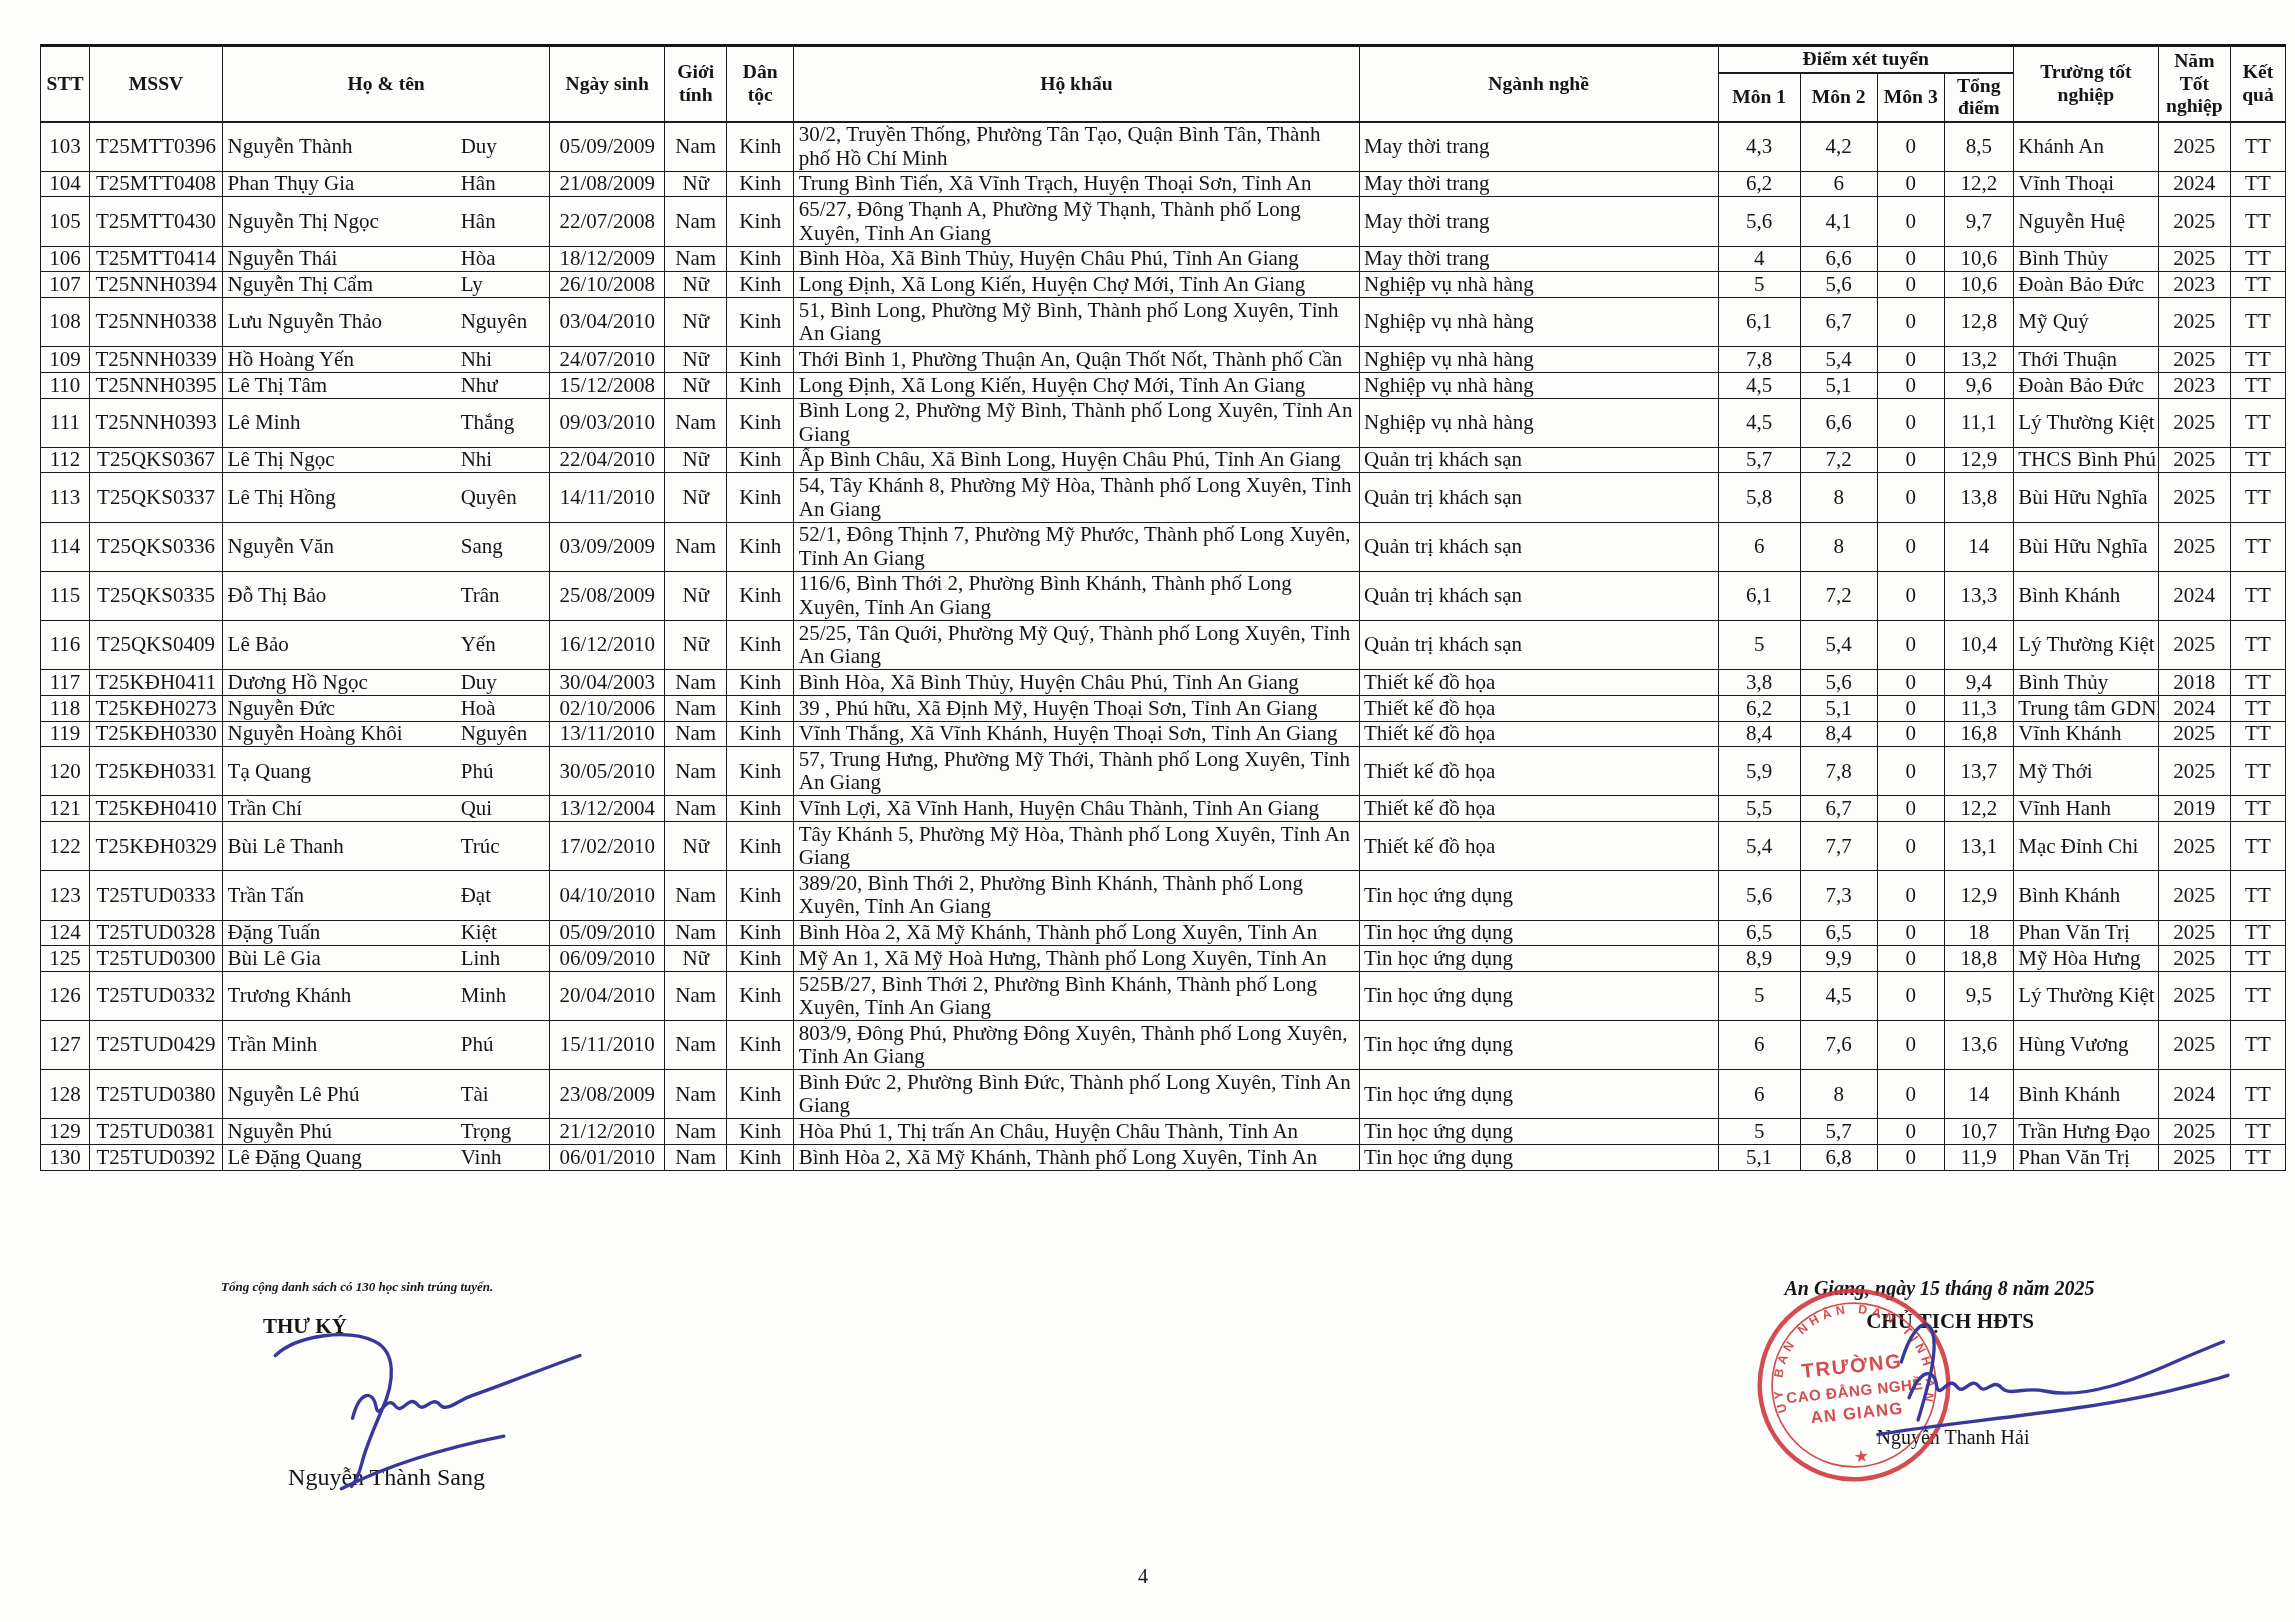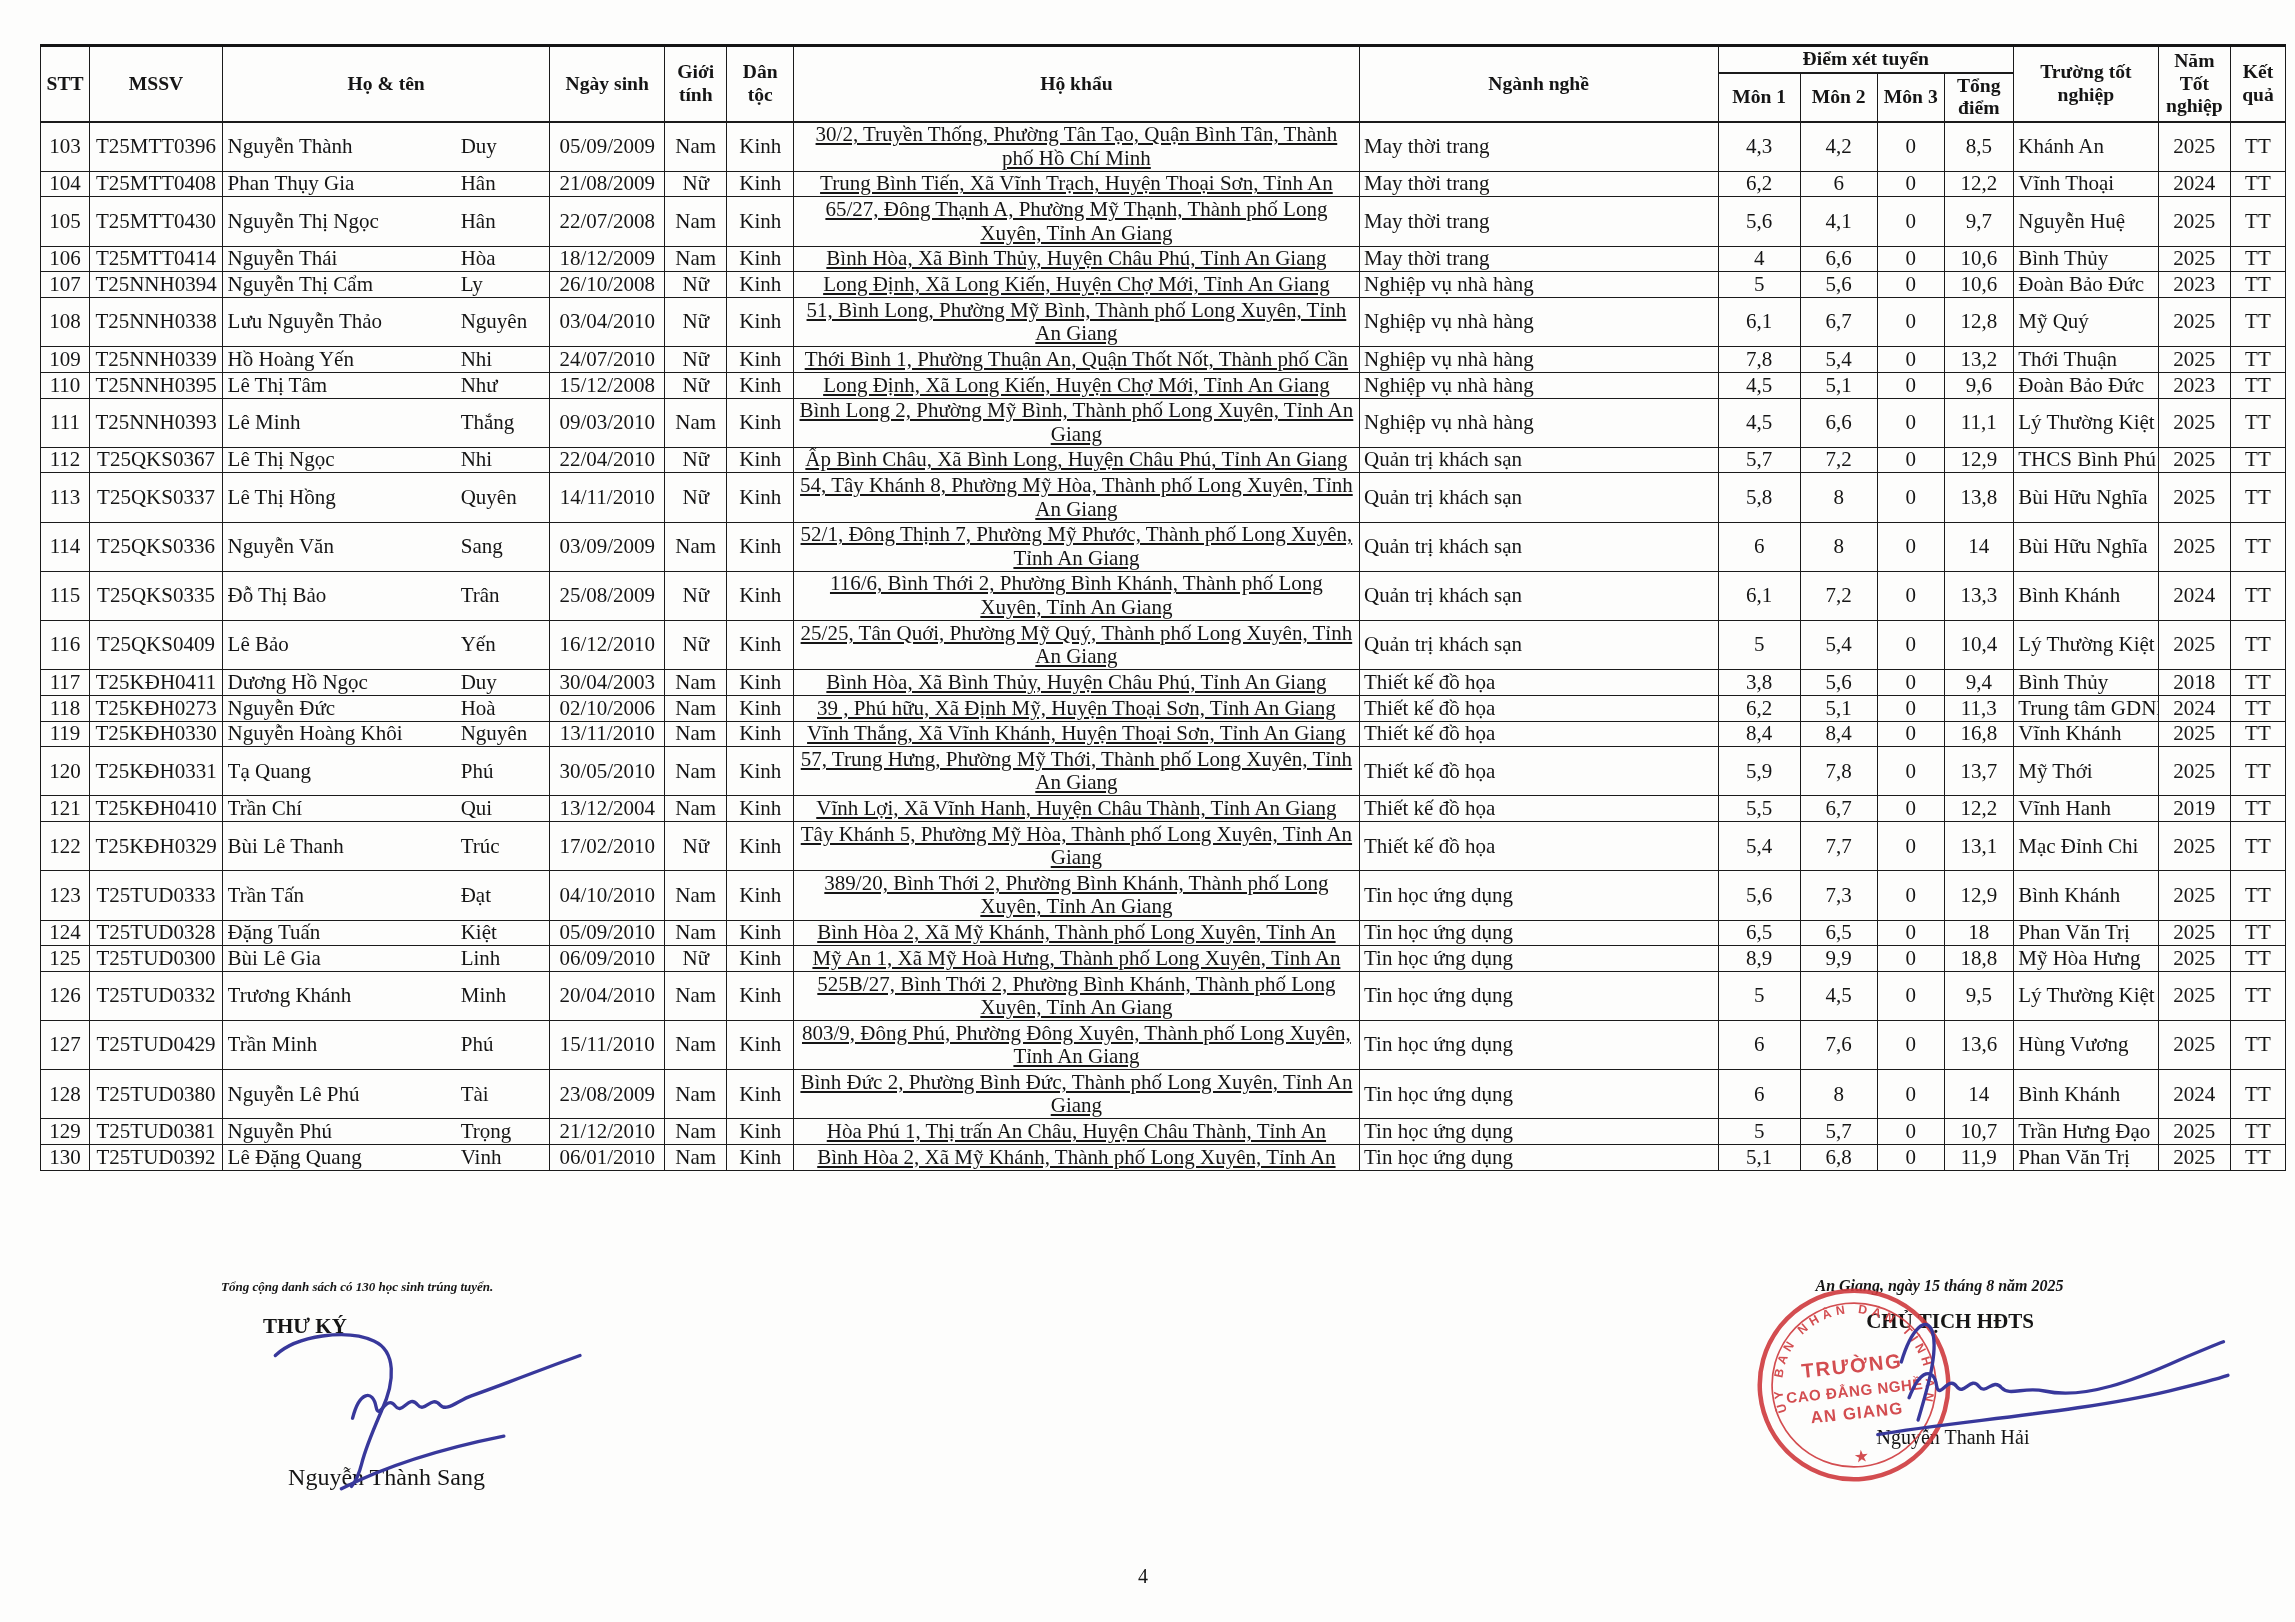--- a/index.html
+++ b/index.html
@@ -22,29 +22,29 @@
   table.doc thead th{
     font-weight:bold;text-align:center;font-size:19.6px;line-height:22.4px;padding:1.1px 2.2px;
     border-bottom-width:2.2px;
   }
   table.doc thead tr:first-child th{border-top:3.4px solid #151515;}
   td.c{text-align:center;}
   td.name-cell{padding-left:5.6px;}
   .name-wrap{display:flex;align-items:center;width:100%;}
   .name-fam{flex:1 1 auto;white-space:nowrap;overflow:hidden;}
   .name-giv{flex:0 0 84px;white-space:nowrap;overflow:hidden;}
-  td.addr{text-align:center;padding-right:1.7px;text-decoration:underline;}
+  td.addr{text-align:left;padding-right:1.7px;}
   td.major{text-align:left;}
   td.school{text-align:left;white-space:nowrap;}
   
   .abs{position:absolute;}
   .summary{left:221px;top:1279px;font-size:13px;font-weight:bold;font-style:italic;}
   .left-title{left:263px;top:1314px;width:247px;font-size:21px;font-weight:bold;}
   .left-name{left:241px;top:1464px;width:291px;text-align:center;font-size:24px;}
-  .right-date{left:1732px;top:1277px;width:415px;text-align:center;font-size:16px;font-style:italic;font-weight:600;}
+  .right-date{left:1732px;top:1277px;width:415px;text-align:center;font-size:20px;font-style:italic;font-weight:600;}
   .right-title{left:1754px;top:1309px;width:392px;text-align:center;font-size:21px;font-weight:bold;}
   .right-name{left:1785px;top:1426px;width:336px;text-align:center;font-size:20px;}
   .page-num{left:1112px;top:1565px;width:62px;text-align:center;font-size:20px;}
   .sig{position:absolute;pointer-events:none;}
   .stamp{position:absolute;left:1753px;top:1284px;width:202px;height:202px;transform:rotate(-6deg);opacity:.9;}
   .stamp-center{font-family:"Liberation Sans","DejaVu Sans",sans-serif;font-weight:bold;}
 </style>
 </head>
 <body>
 

